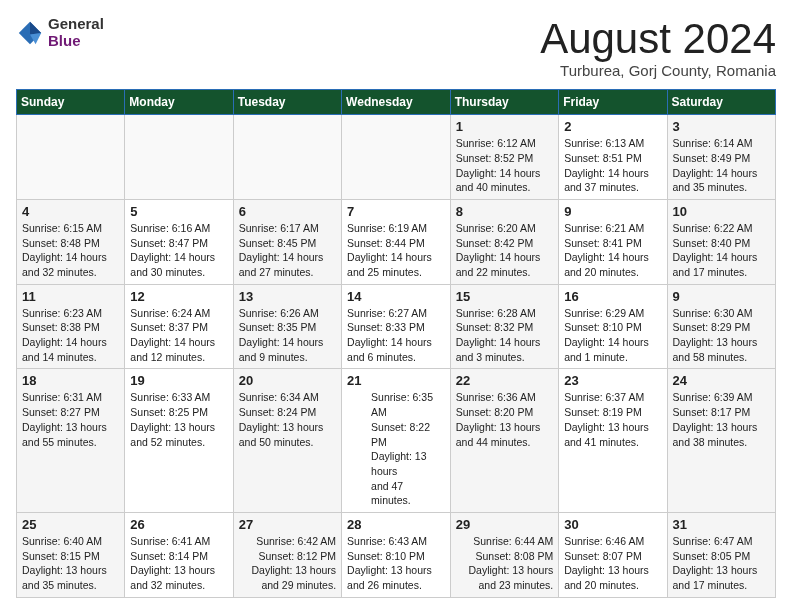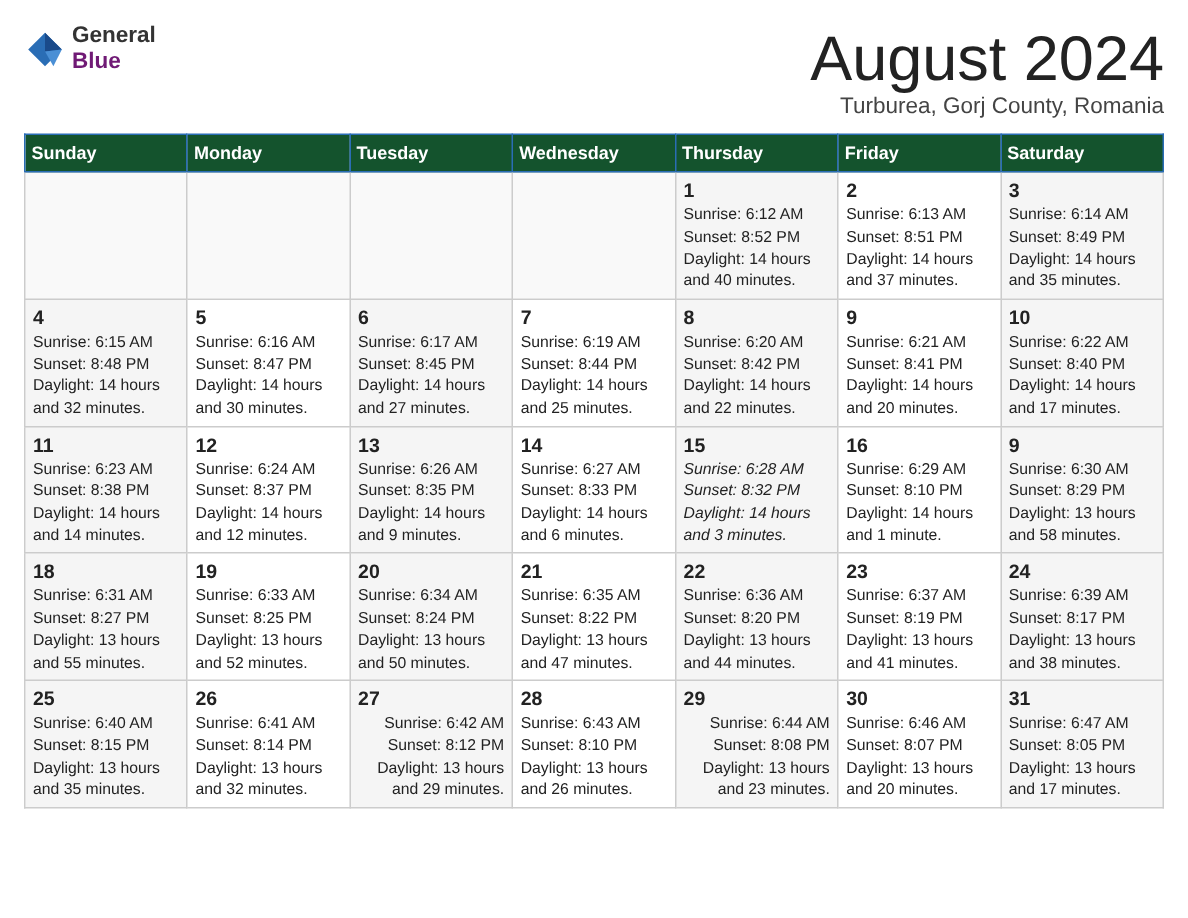--- a/index.html
+++ b/index.html
@@ -240,21 +240,21 @@
         </td>
         <td>
           <span class="day-number">14</span>
           <div class="day-info" style="white-space: pre-line;">Sunrise: 6:27 AM
 Sunset: 8:33 PM
 Daylight: 14 hours
 and 6 minutes.</div>
         </td>
         <td>
           <span class="day-number">15</span>
-          <div class="day-info" style="white-space: pre-line; font-style: italic;">Sunrise: 6:28 AM
+          <div class="day-info" style="white-space: pre-line;">Sunrise: 6:28 AM
 Sunset: 8:32 PM
 Daylight: 14 hours
 and 3 minutes.</div>
         </td>
         <td>
           <span class="day-number">16</span>
           <div class="day-info" style="white-space: pre-line;">Sunrise: 6:29 AM
 Sunset: 8:10 PM
 Daylight: 14 hours
 and 1 minute.</div>
@@ -284,21 +284,21 @@
         </td>
         <td>
           <span class="day-number">20</span>
           <div class="day-info" style="white-space: pre-line;">Sunrise: 6:34 AM
 Sunset: 8:24 PM
 Daylight: 13 hours
 and 50 minutes.</div>
         </td>
         <td>
           <span class="day-number">21</span>
-          <div class="day-info" style="white-space: pre-line;">Sunrise: 6:35 AM
+          <div class="day-info" style="white-space: pre-line; margin-left: 24px;">Sunrise: 6:35 AM
 Sunset: 8:22 PM
 Daylight: 13 hours
 and 47 minutes.</div>
         </td>
         <td>
           <span class="day-number">22</span>
           <div class="day-info" style="white-space: pre-line;">Sunrise: 6:36 AM
 Sunset: 8:20 PM
 Daylight: 13 hours
 and 44 minutes.</div>

